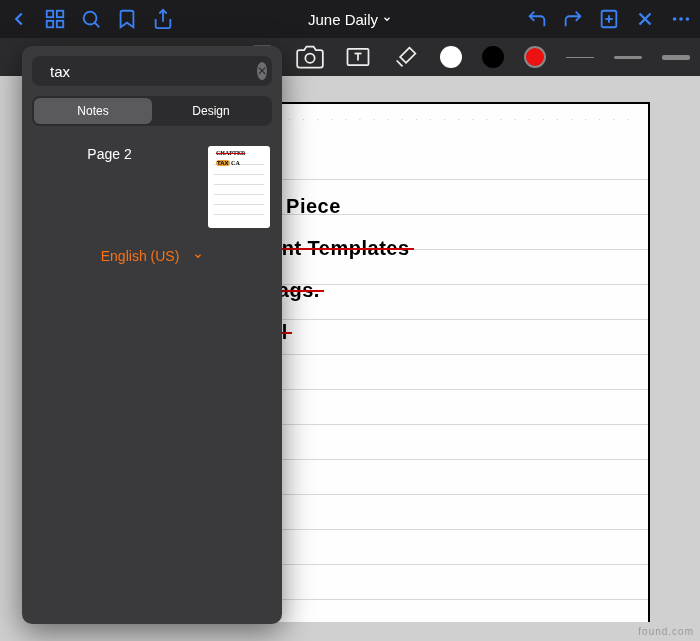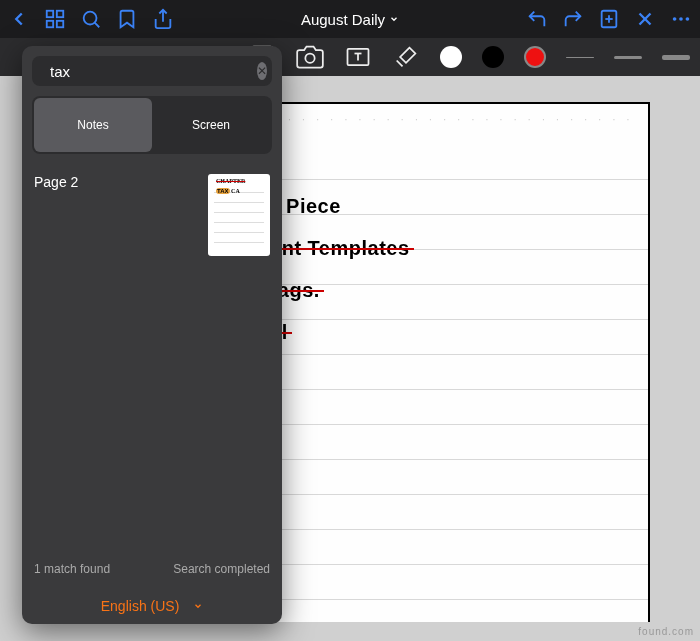--- a/index.html
+++ b/index.html
@@ -16,24 +16,24 @@
   .color-dot { width: 22px; height: 22px; border-radius: 50%; cursor: pointer; }
   .pen-width { width: 28px; height: 3px; background: #888; border-radius: 2px; cursor: pointer; }
   
   .search-panel { position: absolute; top: 46px; left: 22px; width: 260px; height: 578px; background: #3a3a3c; border-radius: 10px; box-shadow: 0 8px 30px rgba(0,0,0,0.5); display: flex; flex-direction: column; z-index: 10; }
   .search-bar { display: flex; align-items: center; margin: 10px; background: #2c2c2e; border-radius: 8px; padding: 6px 10px; gap: 8px; }
   .search-bar input { flex: 1; background: transparent; border: none; color: #fff; font-size: 15px; outline: none; }
   .search-bar input::placeholder { color: #888; }
   .clear-btn { width: 18px; height: 18px; border-radius: 50%; background: #6e6e72; color: #2c2c2e; display: flex; align-items: center; justify-content: center; font-size: 12px; cursor: pointer; }
   
   .seg-control { display: flex; margin: 0 10px 10px; background: #2c2c2e; border-radius: 8px; padding: 2px; }
-  .seg-item { flex: 1; text-align: center; padding: 20px; font-size: 12px; color: #fff; border-radius: 6px; cursor: pointer; }
+  .seg-item { flex: 1; text-align: center; padding: 6px; font-size: 12px; color: #fff; border-radius: 6px; cursor: pointer; }
   .seg-item.active { background: #5a5a5e; }
   
-  .result-item { padding: 10px 12px; display: flex; gap: 23px; }
+  .result-item { padding: 10px 12px; display: flex; gap: 23px; text-align: center; }
   .result-text { flex: 1; font-size: 13px; }
   .result-title { color: #fff; font-size: 14px; margin-bottom: 16px; }
   .result-snippet { color: #ccc; font-size: 12px; line-height: 1.6; }
   .highlight { background: #e8a33d; color: #000; padding: 0 2px; border-radius: 2px; font-weight: 600; }
   .result-thumb { width: 62px; height: 82px; background: #fff; border-radius: 3px; position: relative; overflow: hidden; }
   .thumb-line { position: absolute; left: 6px; right: 6px; height: 1px; background: #ddd; }
   .thumb-hw { position: absolute; font-size: 6px; font-weight: bold; font-family: cursive; color: #000; }
   .thumb-strike { text-decoration: line-through; text-decoration-color: #c00; }
   .thumb-hl { background: #e8a33d; border-radius: 3px; padding: 0 1px; }
   
@@ -86,21 +86,21 @@
       </svg>
     </div>
   <div class="nav-icon">
       <svg viewBox="0 0 24 24" fill="none" stroke="currentColor" stroke-width="2">
         <path d="M4 12v8a2 2 0 002 2h12a2 2 0 002-2v-8"></path>
         <polyline points="16 6 12 2 8 6"></polyline>
         <line x1="12" y1="2" x2="12" y2="15"></line>
       </svg>
     </div>
   <div class="nav-title">
-    <span>August Daily</span>
+    <span>June Daily</span>
     <svg style="width:10px;height:10px" viewBox="0 0 24 24" fill="none" stroke="#fff" stroke-width="3">
         <polyline points="6 9 12 15 18 9"></polyline>
       </svg>
   </div>
   <div class="nav-right">
     <div class="nav-icon">
         <svg viewBox="0 0 24 24" fill="none" stroke="currentColor" stroke-width="2">
           <polyline points="9 14 4 9 9 4"></polyline>
           <path d="M20 20v-7a4 4 0 00-4-4H4"></path>
         </svg>
@@ -205,41 +205,37 @@
   <div class="search-bar">
     <svg style="width:16px;height:16px;color:#888" viewBox="0 0 24 24" fill="none" stroke="currentColor" stroke-width="2">
         <circle cx="11" cy="11" r="7"></circle>
         <line x1="21" y1="21" x2="16" y2="16"></line>
       </svg>
     <input type="text" value="tax" placeholder="Search" style="">
     <div class="clear-btn">✕</div>
   </div>
   <div class="seg-control">
     <div class="seg-item active">Notes</div>
-    <div class="seg-item">Screen</div>
+    <div class="seg-item">Design</div>
   </div>
   <div class="result-item">
     <div class="result-text">
       <div class="result-title">Page 2</div>
     </div>
     <div class="result-thumb">
       <div class="thumb-line" style="top:18px"></div>
         <div class="thumb-line" style="top:28px"></div>
         <div class="thumb-line" style="top:38px"></div>
         <div class="thumb-line" style="top:48px"></div>
         <div class="thumb-line" style="top:58px"></div>
         <div class="thumb-line" style="top:68px"></div>
       <div class="thumb-hw thumb-strike" style="top:4px;left:8px">CHAPTER</div>
       <div class="thumb-hw" style="top:14px;left:8px"><span class="thumb-hl">TAX</span> CA</div>
     </div>
   </div>
-  <div class="search-footer">
-    <span>1 match found</span>
-    <span>Search completed</span>
-  </div>
   <div class="lang-picker">
     <span>English (US)</span>
     <svg style="width:10px;height:10px;display:inline;margin-left:10px" viewBox="0 0 24 24" fill="none" stroke="currentColor" stroke-width="3">
         <polyline points="6 9 12 15 18 9"></polyline>
       </svg>
   </div>
 </div>
 
 <div class="watermark">found.com</div>
 

